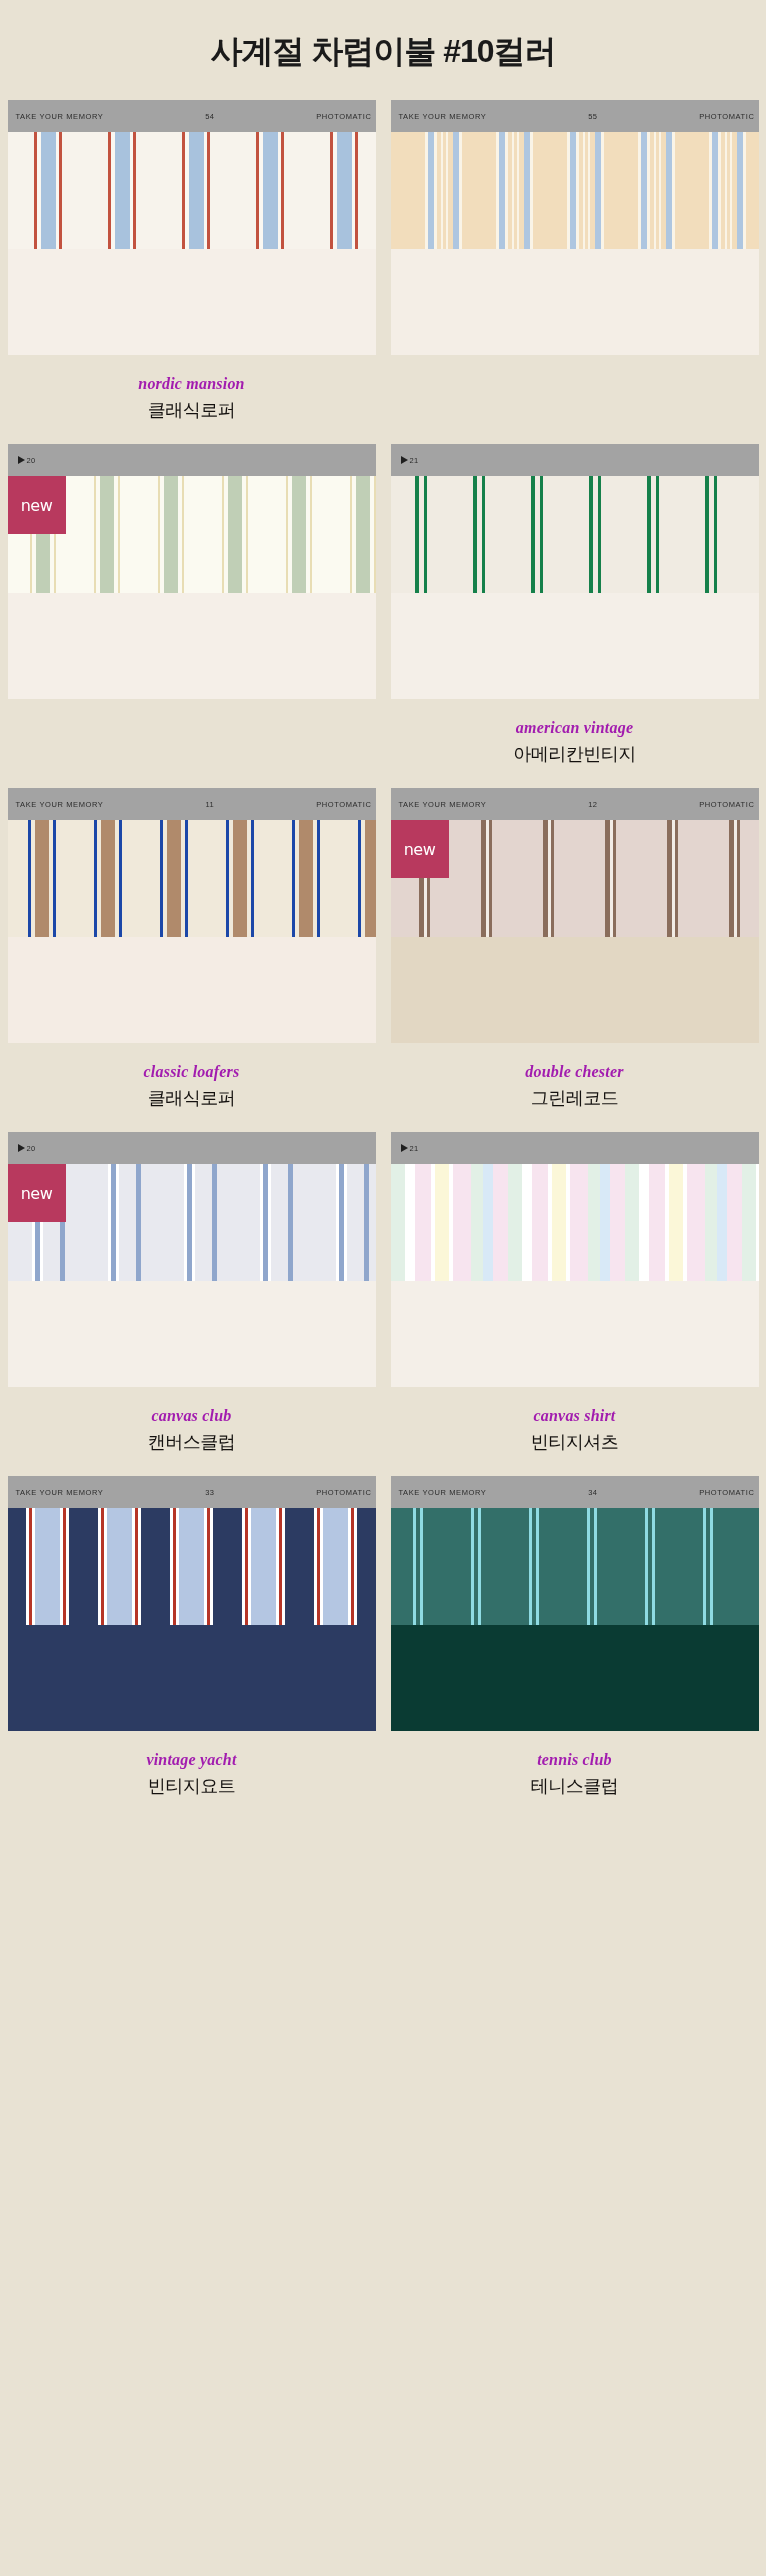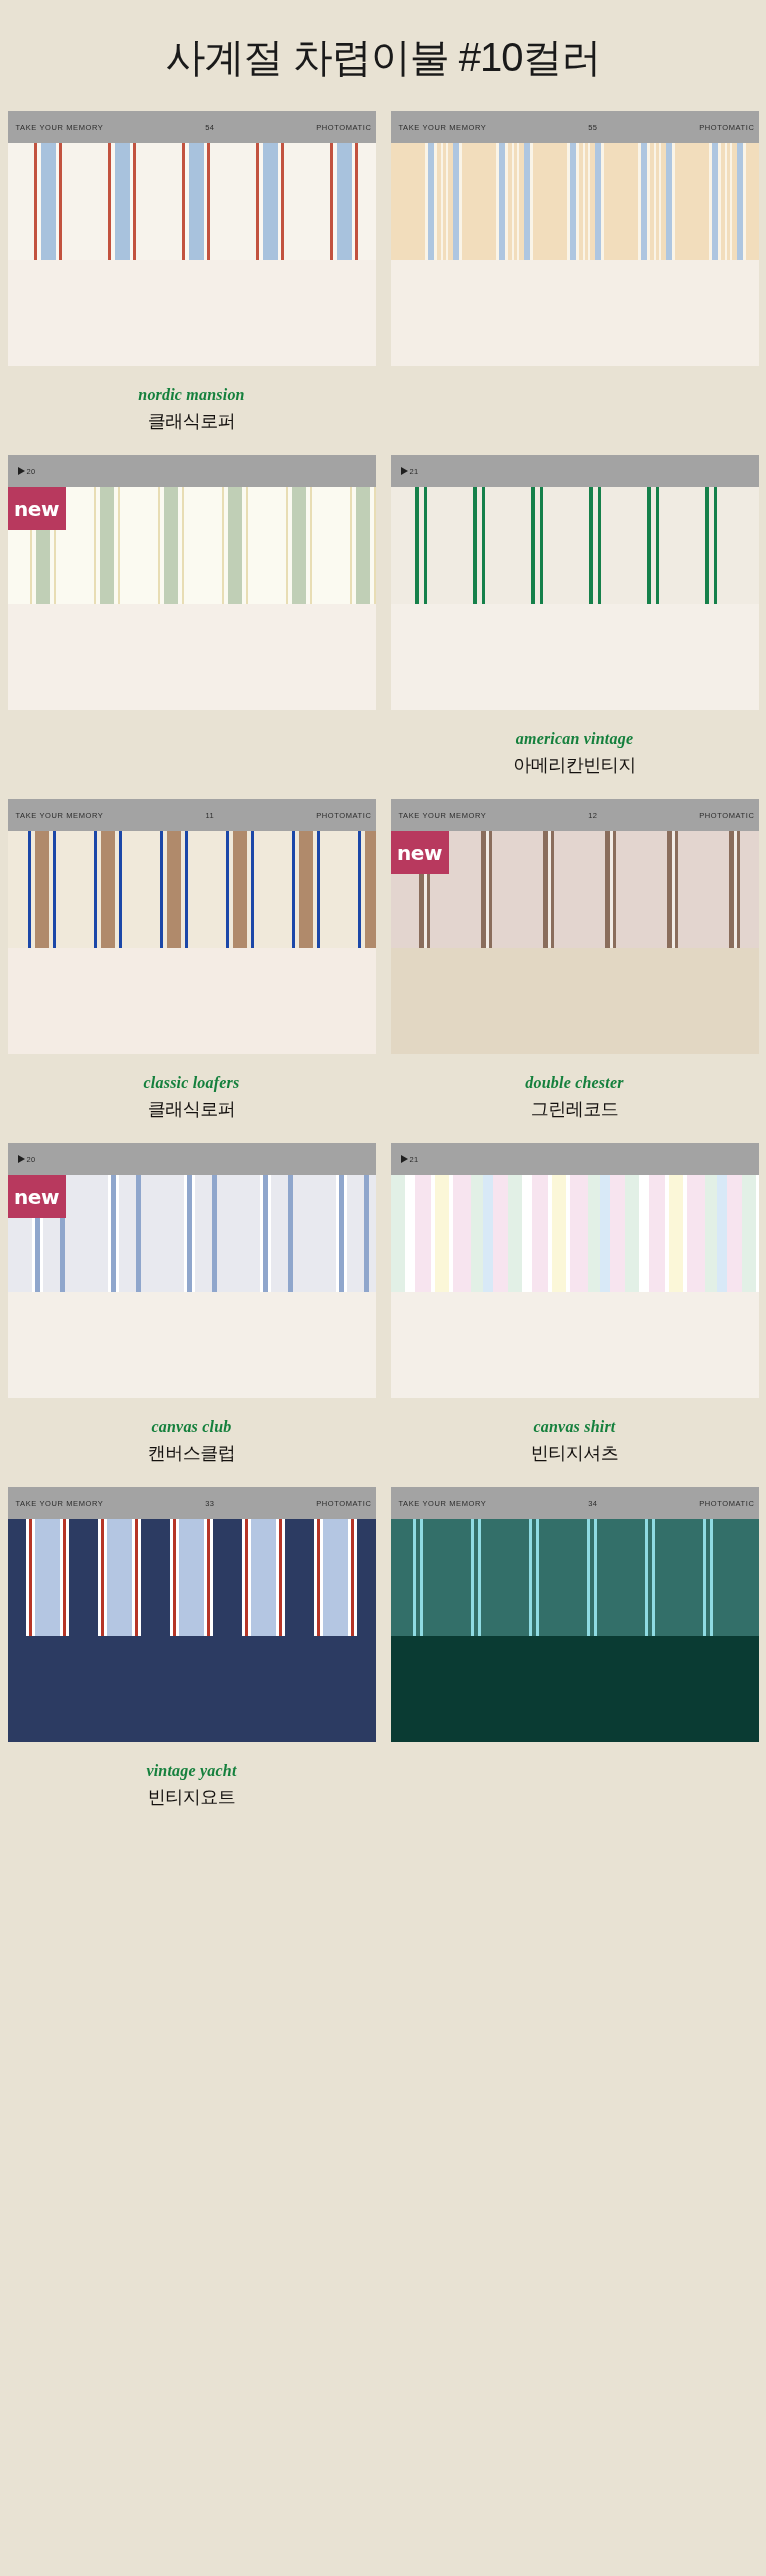--- a/index.html
+++ b/index.html
@@ -7,22 +7,22 @@
     width: 766px;
     background: #e8e2d3;
     font-family: "Liberation Sans", sans-serif;
   }
   body { width: 766px; height: 2576px; position: relative; overflow: hidden; }
 
   
   .page-title {
     text-align: center;
     font-family: "Liberation Sans", sans-serif;
-    font-weight: 400;
-    font-size: 40px;
+    font-weight: 700;
+    font-size: 32px;
     letter-spacing: -1px;
     color: #1a1a1a;
     padding-top: 30px;
     padding-bottom: 26px;
   }
 
   
   .grid { width: 766px; }
   .row { display: flex; width: 766px; }
   .card-cell { width: 383px; position: relative; }
@@ -64,45 +64,45 @@
   }
   .panel {
     width: 368px;
     height: 106px;
   }
 
   
   .new-badge {
     position: absolute;
     left: 0; top: 0;
-    width: 58px; height: 43px;
+    width: 58px; height: 58px;
     background: #b8395e;
     color: #fff;
     display: flex;
     align-items: center;
     justify-content: center;
-    font-size: 20px;
-    font-weight: 700;
+    font-size: 16px;
+    font-weight: 400;
     font-family: "DejaVu Sans", sans-serif;
     letter-spacing: -0.5px;
     z-index: 4;
   }
 
   
   .names {
     text-align: center;
     padding-top: 20px;
     padding-bottom: 22px;
   }
   .name-en {
     font-family: "Liberation Serif", serif;
     font-style: italic;
     font-weight: 700;
     font-size: 16px;
-    color: #15803d;
+    color: #a21caf;
     letter-spacing: 0.2px;
   }
   .name-ko {
     font-family: "Liberation Sans", sans-serif;
     font-size: 18px;
     color: #14110f;
     margin-top: 5px;
     letter-spacing: -0.5px;
   }
 </style>
@@ -271,19 +271,23 @@
           <div class="card">
             <div class="card-head style-brand">
               <span>TAKE YOUR MEMORY</span>
               <span class="head-num">34</span>
               <span>PHOTOMATIC</span>
             </div>
             <div class="swatch-wrap">
               <div class="swatch" style="background: repeating-linear-gradient(90deg, rgb(51, 111, 105) 0px, rgb(51, 111, 105) 22px, rgb(143, 219, 227) 22px, rgb(143, 219, 227) 25px, rgb(51, 111, 105) 25px, rgb(51, 111, 105) 29px, rgb(143, 219, 227) 29px, rgb(143, 219, 227) 32px, rgb(51, 111, 105) 32px, rgb(51, 111, 105) 58px);"></div>
               <div class="panel" style="background: rgb(10, 59, 51);"></div>
             </div>
+            <div class="names">
+              <div class="name-en">tennis club</div>
+              <div class="name-ko">테니스클럽</div>
+            </div>
           </div>
         </div>
       </div>
     </div>
 
 </div>
 
 
 </body></html>

